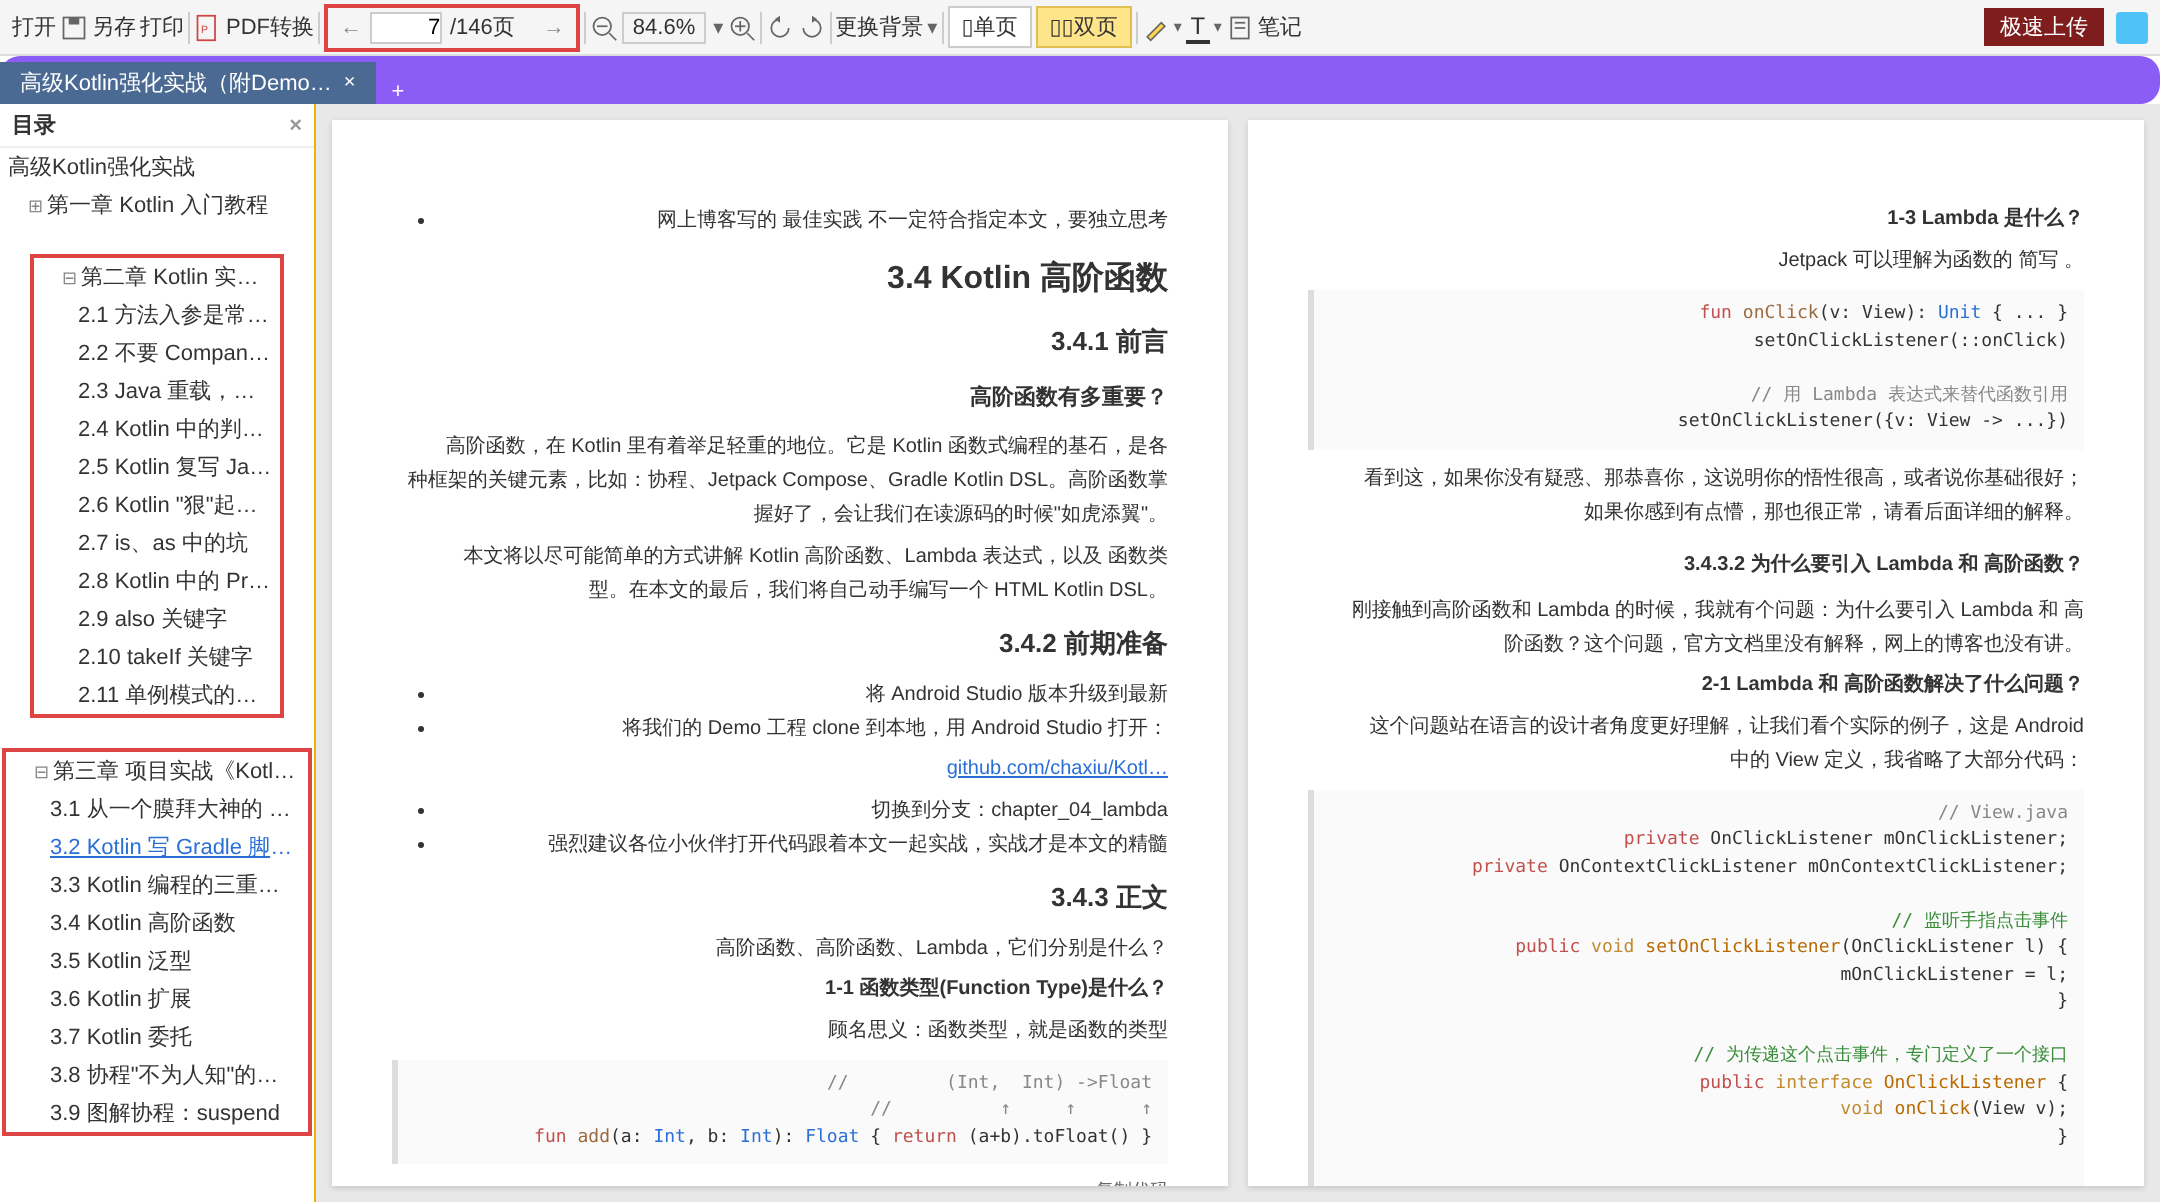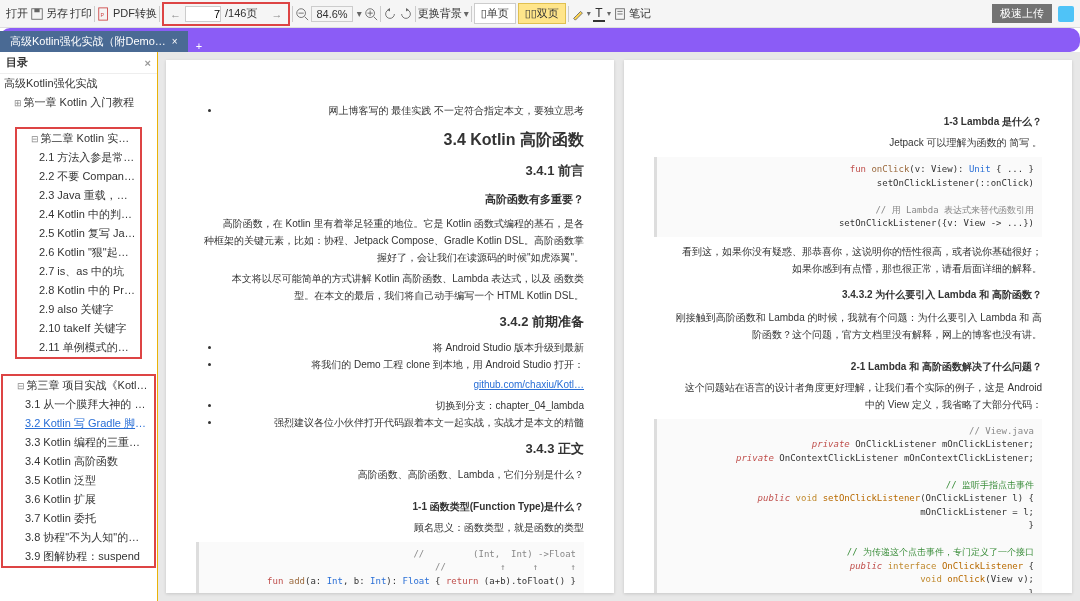--- a/index.html
+++ b/index.html
@@ -13,21 +13,21 @@
     .page-nav { display: flex; align-items: center; gap: 4px; border: 2px solid #d44; padding: 2px 6px; }
     .page-input { width: 36px; border: 1px solid #ccc; text-align: center; font-size: 11px; height: 16px; padding-left: 28px; }
     .zoom-box { display: flex; align-items: center; gap: 4px; }
     .zoom-val { border: 1px solid #ccc; padding: 1px 4px; font-size: 11px; }
     .chev { font-size: 10px; color: #666; }
     .tb-btn { padding: 2px 6px; border: 1px solid #ccc; background: #fff; font-size: 11px; cursor: pointer; }
     .tb-btn.active { background: #ffe58a; border-color: #e0c050; }
     .tb-group { display: flex; gap: 2px; }
     .color-box { width: 12px; height: 2px; background: #333; display: inline-block; }
     .dropdown-arrow { font-size: 8px; color: #666; }
-    .cloud-btn { margin-left: auto; background: #737373; color: #fff; padding: 2px 8px; font-size: 11px; cursor: pointer; }
+    .cloud-btn { margin-left: auto; background: #7f1d1d; color: #fff; padding: 2px 8px; font-size: 11px; cursor: pointer; }
     .seal-icon { width: 16px; height: 16px; background: #4fc3f7; border-radius: 2px; margin-left: 4px; }
     
     
     .tabbar { height: 24px; background: #8b5cf6; display: flex; align-items: flex-end; border-radius: 10px; }
     .tab { background: #4a6a94; color: #fff; padding: 3px 10px; font-size: 11px; display: flex; align-items: center; gap: 6px; }
     .tab-close { cursor: pointer; font-size: 10px; }
     .tab-add { color: #fff; padding: 0 8px; cursor: pointer; }
     
     
     .main { display: flex; height: calc(601px - 52px); }
@@ -44,34 +44,34 @@
     .toc-box2 { border: 2px solid #d44; margin: 1px; }
     .toc-sub.hl { color: #2a6fd6; text-decoration: underline; }
     .tree-marker { color: #888; font-size: 9px; margin-right: 2px; }
     
     
     .content { flex: 1; background: #e8e8e8; display: flex; gap: 10px; padding: 8px; overflow: hidden; }
     .page { background: #fff; flex: 1; padding: 38px 30px 20px 30px; font-size: 10px; line-height: 1.6; overflow: hidden; box-shadow: 0 1px 3px rgba(0,0,0,0.15); text-align: right; }
     .page h2 { font-size: 16px; font-weight: bold; margin: 8px 0; }
     .page h3 { font-size: 13px; font-weight: bold; margin: 8px 0 6px; }
     .page h4 { font-size: 11px; font-weight: bold; margin: 10px 0 6px; }
-    .page h5 { font-size: 10px; font-weight: bold; margin: 16px 0 4px; }
+    .page h5 { font-size: 10px; font-weight: bold; margin: 4px 0 4px; }
     .page p { margin: 4px 0; text-indent: 2em; font-size: 10px; line-height: 1.7; }
     .page ul { margin: 4px 0 4px 2.5em; }
     .page li { font-size: 10px; line-height: 1.7; }
     .page .link { color: #2a6fd6; text-decoration: underline; text-indent: 2em; display: block; margin: 4px 0; }
     .codeblock { font-family: Consolas, monospace; font-size: 9px; border-left: 3px solid #ddd; background: #fafafa; padding: 6px 8px; margin: 6px 0; line-height: 1.5; white-space: pre; overflow: hidden; }
     .codeblock .cmt { color: #888; }
     .codeblock .kw { color: #c0504d; }
     .codeblock .fn { color: #9b6a3e; }
     .codeblock .ty { color: #2a6fd6; }
     .small-label { font-size: 9px; color: #666; margin-top: 2px; }
     .code-green { color: #3a8d3a; }
     .code-orange { color: #c08a2e; }
-    .code-red { color: #c0504d; font-style: italic; }
+    .code-red { color: #c0504d; }
     .code-darkorange { color: #b86a00; }
   </style>
 </head>
 <body>
 
 <div class="toolbar">
   <span class="tb-link">打开</span>
   <span class="tb-icon"><svg viewBox="0 0 16 16">
         <rect x="2" y="2" width="12" height="12" fill="none" stroke="#666" stroke-width="1"></rect>
         <rect x="5" y="2" width="6" height="4" fill="#666"></rect>

